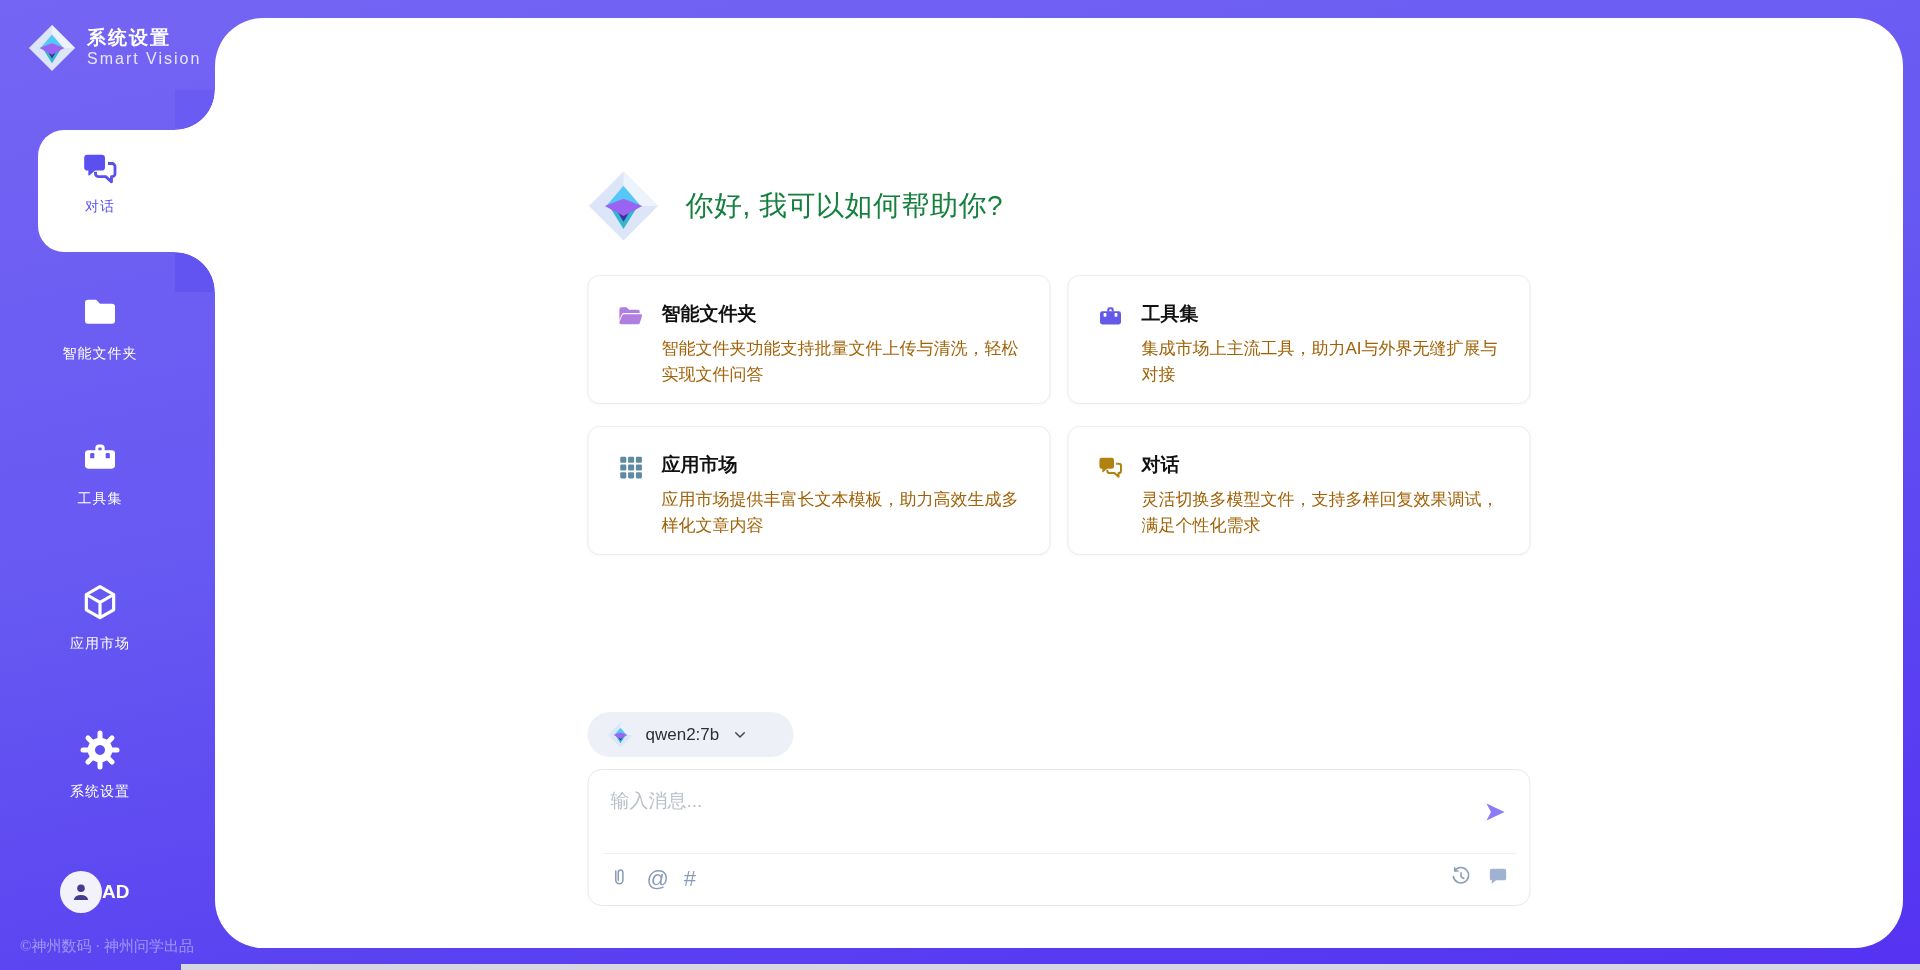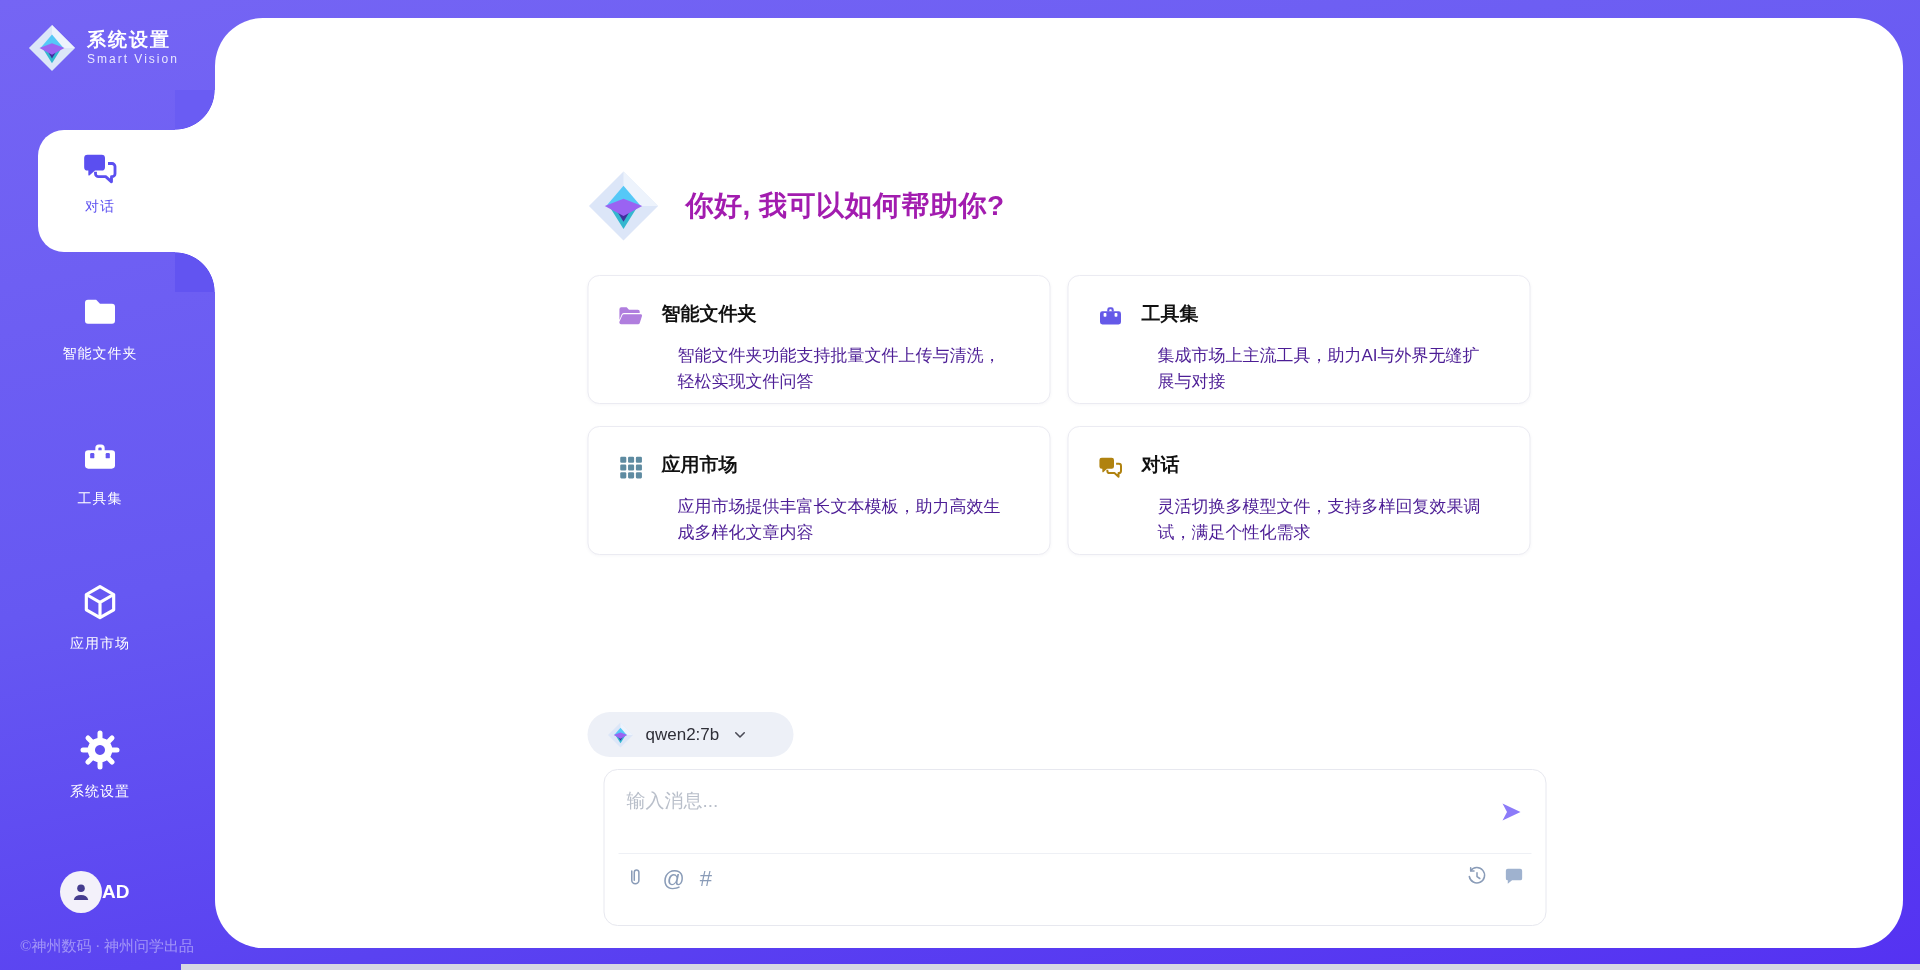--- a/index.html
+++ b/index.html
@@ -6,21 +6,21 @@
   body{
     width:1920px;height:970px;overflow:hidden;position:relative;
     font-family:"Liberation Sans","DejaVu Sans",sans-serif;
     background:linear-gradient(168deg,#7565f4 0%,#6658f2 45%,#5a42f1 75%,#5532f2 100%);
   }
   
   .sidebar{position:absolute;left:0;top:0;width:215px;height:100%;}
   .brand{position:absolute;left:28px;top:24px;display:flex;align-items:center;gap:11px;}
   .brand svg{width:48px;height:48px;}
   .brand-name{color:#fff;font-size:19px;font-weight:bold;letter-spacing:2px;line-height:1.1;}
-  .brand-sub{color:#e8e6ff;font-size:12px;letter-spacing:2px;margin-top:2px;}
+  .brand-sub{color:#e8e6ff;font-size:16px;letter-spacing:2px;margin-top:2px;}
   .nav-item{position:absolute;width:200px;text-align:center;color:#fff;cursor:pointer;}
   .nav-item .nv-icon{display:inline-block;width:40px;height:40px;}
   .nav-item .nv-label{display:block;font-size:14px;margin-top:9px;letter-spacing:1px;}
   .tab{position:absolute;left:38px;right:0;top:130px;height:122px;background:#fff;
        border-radius:26px 0 0 26px;}
   .tab::before{content:"";position:absolute;right:0;top:-40px;width:40px;height:40px;
        background:radial-gradient(circle at 0 0,#6a5cf3 39.3px,#fff 40px);}
   .tab::after{content:"";position:absolute;right:0;bottom:-40px;width:40px;height:40px;
        background:radial-gradient(circle at 0 100%,#6254f1 39.3px,#fff 40px);}
   .tab-inner{position:absolute;top:18px;left:0;width:124px;text-align:center;}
@@ -29,32 +29,32 @@
   .user-row{position:absolute;left:60px;top:871px;display:flex;align-items:center;cursor:pointer;}
   .avatar{width:42px;height:42px;border-radius:50%;background:#f3f1fa;display:flex;align-items:center;justify-content:center;}
   .avatar svg{width:26px;height:26px;}
   .user-name{color:#fff;font-size:19px;font-weight:600;}
   .copyright{position:absolute;left:20px;bottom:14px;color:rgba(255,255,255,.42);font-size:15px;font-family:Liberation Serif, serif;}
   
   .panel{position:absolute;left:215px;top:18px;right:17px;bottom:22px;background:#fff;border-radius:48px;}
   .content{position:absolute;left:50%;transform:translateX(-50%);width:943px;height:100%;top:0;}
   .greeting{position:absolute;top:145px;left:0;display:flex;align-items:center;gap:26px;}
   .greeting svg{width:72px;height:86px;}
-  .greeting-title{font-size:28px;font-weight:700;color:#a21caf;letter-spacing:.5px;}
+  .greeting-title{font-size:28px;font-weight:400;color:#15803d;letter-spacing:.5px;}
   .cards{position:absolute;top:257px;left:0;display:grid;grid-template-columns:463px 463px;gap:22px 17px;}
   .card{box-sizing:border-box;height:129px;background:#fff;border:1px solid #ebebf2;border-radius:12px;
         padding:25px 26px 0 28px;display:flex;gap:17px;cursor:pointer;box-shadow:0 1px 3px rgba(40,40,90,.04);}
   .card-icon{flex:0 0 28px;width:28px;height:28px;margin-top:1px;}
   .card-title{font-size:19px;font-weight:800;color:#111;margin:0 0 9px 0;}
-  .card-desc{font-size:17px;color:#4c1d95;line-height:26px;margin:16px;}
+  .card-desc{font-size:17px;color:#a16207;line-height:26px;margin:0;}
   .model-pill{position:absolute;top:694px;left:0;height:45px;min-width:166px;padding:0 20px;
         background:#edf0f7;border-radius:23px;display:inline-flex;align-items:center;gap:12px;cursor:pointer;}
   .model-pill svg.logo{width:26px;height:26px;}
   .model-name{font-size:17px;color:#2f2f38;}
-  .composer{position:absolute;top:751px;left:16px;width:943px;height:157px;box-sizing:border-box;
+  .composer{position:absolute;top:751px;left:0;width:943px;height:137px;box-sizing:border-box;
         background:#fff;border:1px solid #e7e8ef;border-radius:14px;}
   .composer textarea{position:absolute;left:20px;top:16px;width:840px;height:52px;border:none;outline:none;
         resize:none;font-family:inherit;font-size:19px;color:#333;background:transparent;}
   .composer textarea::placeholder{color:#b9bfca;}
   .send-btn{position:absolute;right:22px;top:30px;width:24px;height:24px;cursor:pointer;}
   .composer-divider{position:absolute;left:14px;right:14px;top:83px;height:1px;background:#eef0f5;}
   .composer-tools{position:absolute;left:20px;top:97px;display:flex;align-items:center;gap:15px;}
   .composer-tools-right{position:absolute;right:20px;top:95px;display:flex;align-items:center;gap:14px;}
   .tool-ic{width:23px;height:23px;cursor:pointer;display:inline-flex;align-items:center;justify-content:center;}
   .tool-glyph{font-size:22px;color:#8a9cb8;line-height:23px;cursor:pointer;}

